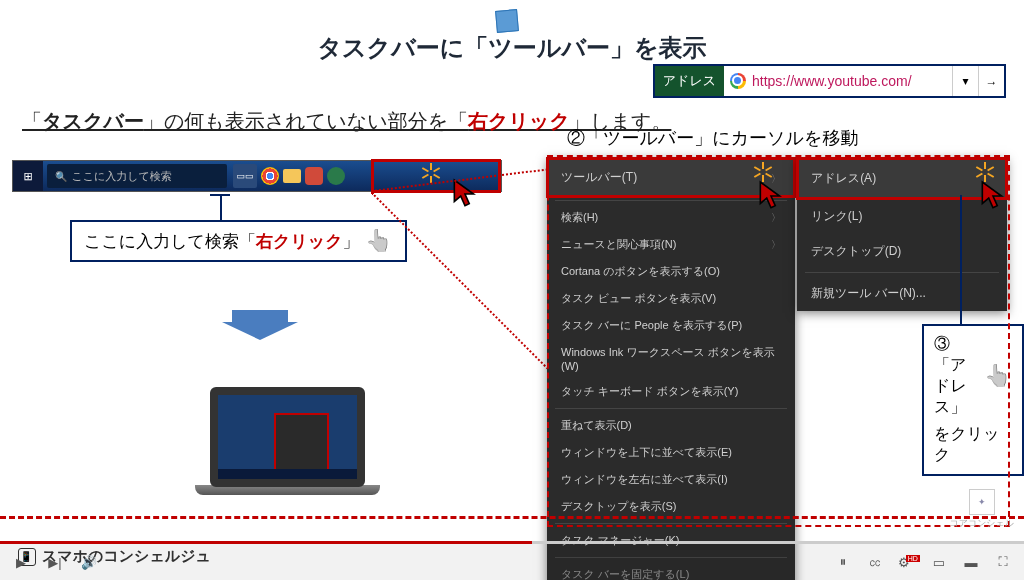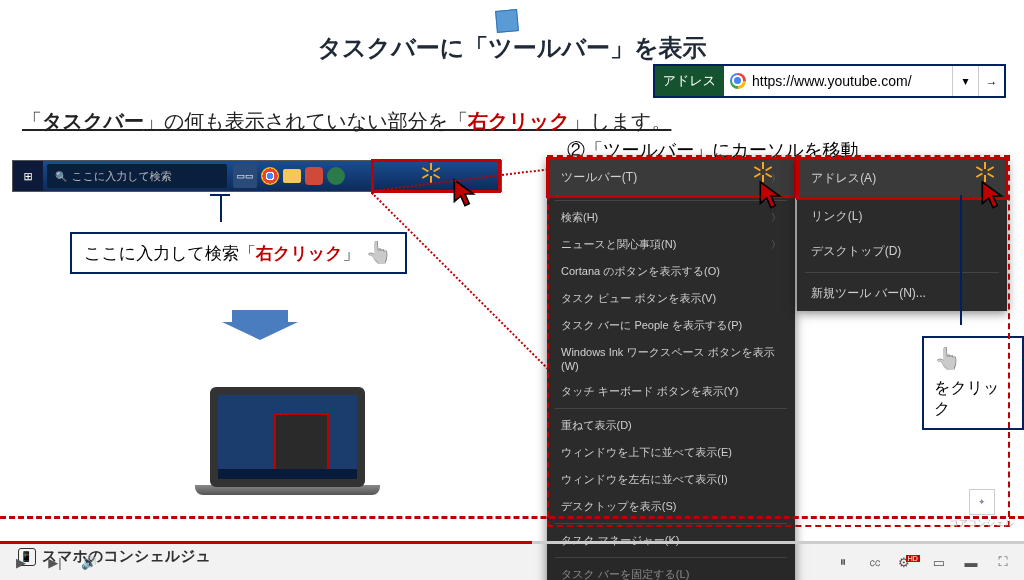--- a/index.html
+++ b/index.html
@@ -6,41 +6,41 @@
 body { width: 1024px; height: 580px; background: #fff; font-family: "Meiryo", sans-serif; position: relative; overflow: hidden; }
 
 
 .header { display: flex; align-items: center; padding: 10px 18px 6px 18px; flex-direction: column; }
 .header-icon { width: 22px; height: 22px; background: #5b9bd5; margin-right: 10px; transform: rotate(-5deg); border: 1px solid #2e75b6; }
 .header-title { font-size: 24px; font-weight: bold; color: #1f2937; }
 .address-box { margin-left: auto; display: flex; align-items: center; border: 2px solid #002060; height: 34px; }
 .address-label { background: #14532d; color: #fff; font-size: 13px; padding: 0 8px; height: 100%; display: flex; align-items: center; }
 .address-favicon { width: 16px; height: 16px; border-radius: 50%; margin: 0 6px; background: conic-gradient(#ea4335 0 90deg, #fbbc05 90deg 180deg, #34a853 180deg 270deg, #4285f4 270deg 360deg); position: relative; }
 .address-favicon::after { content: ''; position: absolute; width: 7px; height: 7px; background: #4285f4; border: 2px solid #fff; border-radius: 50%; top: 2px; left: 2px; }
-.address-url { font-size: 14px; color: #000000; padding-right: 8px; width: 200px; }
+.address-url { font-size: 14px; color: #be185d; padding-right: 8px; width: 200px; }
 .address-btn { width: 26px; height: 100%; border-left: 1px solid #ccc; display: flex; align-items: center; justify-content: center; font-size: 12px; }
 
 
 .subtitle { font-size: 20px; color: #222; padding: 4px 22px 10px 22px; text-decoration: underline; }
 .subtitle strong { font-weight: bold; }
 .subtitle .red { color: #c00000; font-weight: bold; }
 
 
 .taskbar-wrap { position: absolute; left: 12px; top: 160px; width: 490px; }
 .taskbar { height: 32px; background: linear-gradient(#1a4d8f 0%, #0d2a5c 100%); border: 1px solid #555; display: flex; align-items: center; position: relative; }
 .tb-start { width: 30px; height: 100%; background: #0d1a3a; display: flex; align-items: center; justify-content: center; color: #fff; font-size: 11px; }
 .tb-search { background: #0a1f3d; height: 24px; display: flex; align-items: center; padding: 0 8px; color: #bbb; font-size: 11px; flex: 1; margin: 0 4px; max-width: 180px; border-radius: 2px; }
 .tb-search::before { content: '🔍'; font-size: 10px; margin-right: 4px; }
 .tb-icon { width: 24px; height: 24px; margin: 0 2px; border-radius: 2px; }
 .tb-chrome { background: radial-gradient(circle at 50% 50%, #4285f4 25%, #fff 25% 35%, #ea4335 35% 60%, #fbbc05 60% 80%, #34a853 80%); border-radius: 50%; width: 18px; height: 18px; }
 .tb-highlight { position: absolute; right: 0; top: -2px; bottom: -2px; width: 130px; border: 3px solid #c00000; }
 .cursor1 { position: absolute; right: 50px; top: 18px; }
 
 
-.step-label { background: #fff; border: 2px solid #002060; font-size: 17px; padding: 6px 12px; position: absolute; display: flex; align-items: center; gap: 6px; margin-top: 12px; }
+.step-label { background: #fff; border: 2px solid #002060; font-size: 17px; padding: 6px 12px; position: absolute; display: flex; align-items: center; gap: 6px; }
 .step-label .red { color: #c00000; font-weight: bold; }
 .hand-icon { font-size: 22px; filter: grayscale(1); }
 .step1 { left: 70px; top: 220px; }
 .step2 { left: 555px; top: 120px; border: none; font-size: 18px; color: #000; font-weight: normal; background: transparent; }
 .step3 { left: 922px; top: 324px; flex-direction: column; align-items: flex-start; padding: 8px 10px; font-size: 16px; }
 
 
 .down-arrow { position: absolute; left: 220px; top: 310px; width: 80px; height: 30px; }
 .down-arrow::before { content: ''; display: block; width: 56px; height: 12px; background: #4a7dbf; margin: 0 auto; }
 .down-arrow::after { content: ''; display: block; width: 0; height: 0; border-left: 38px solid transparent; border-right: 38px solid transparent; border-top: 18px solid #4a7dbf; margin: 0 auto; }
@@ -263,20 +263,21 @@
 </div>
 <div class="cursor cursor3">
   <svg viewBox="0 0 24 30">
       <path d="M2 2 L2 22 L8 17 L12 26 L16 24 L12 15 L20 15 Z" fill="#c00000" stroke="#000" stroke-width="1.5"></path>
     </svg>
 </div>
 
 <div class="connector conn3"></div>
 <div class="step-label step3">
   <div style="display:flex;align-items:center;gap:6px">
+    <span>③「アドレス」</span>
     <span class="hand-icon">👆</span>
   </div>
   <span>をクリック</span>
 </div>
 
 <div class="dashed-box dash1"></div>
 
 <div class="red-dash"></div>
 
 <div class="watermark">

